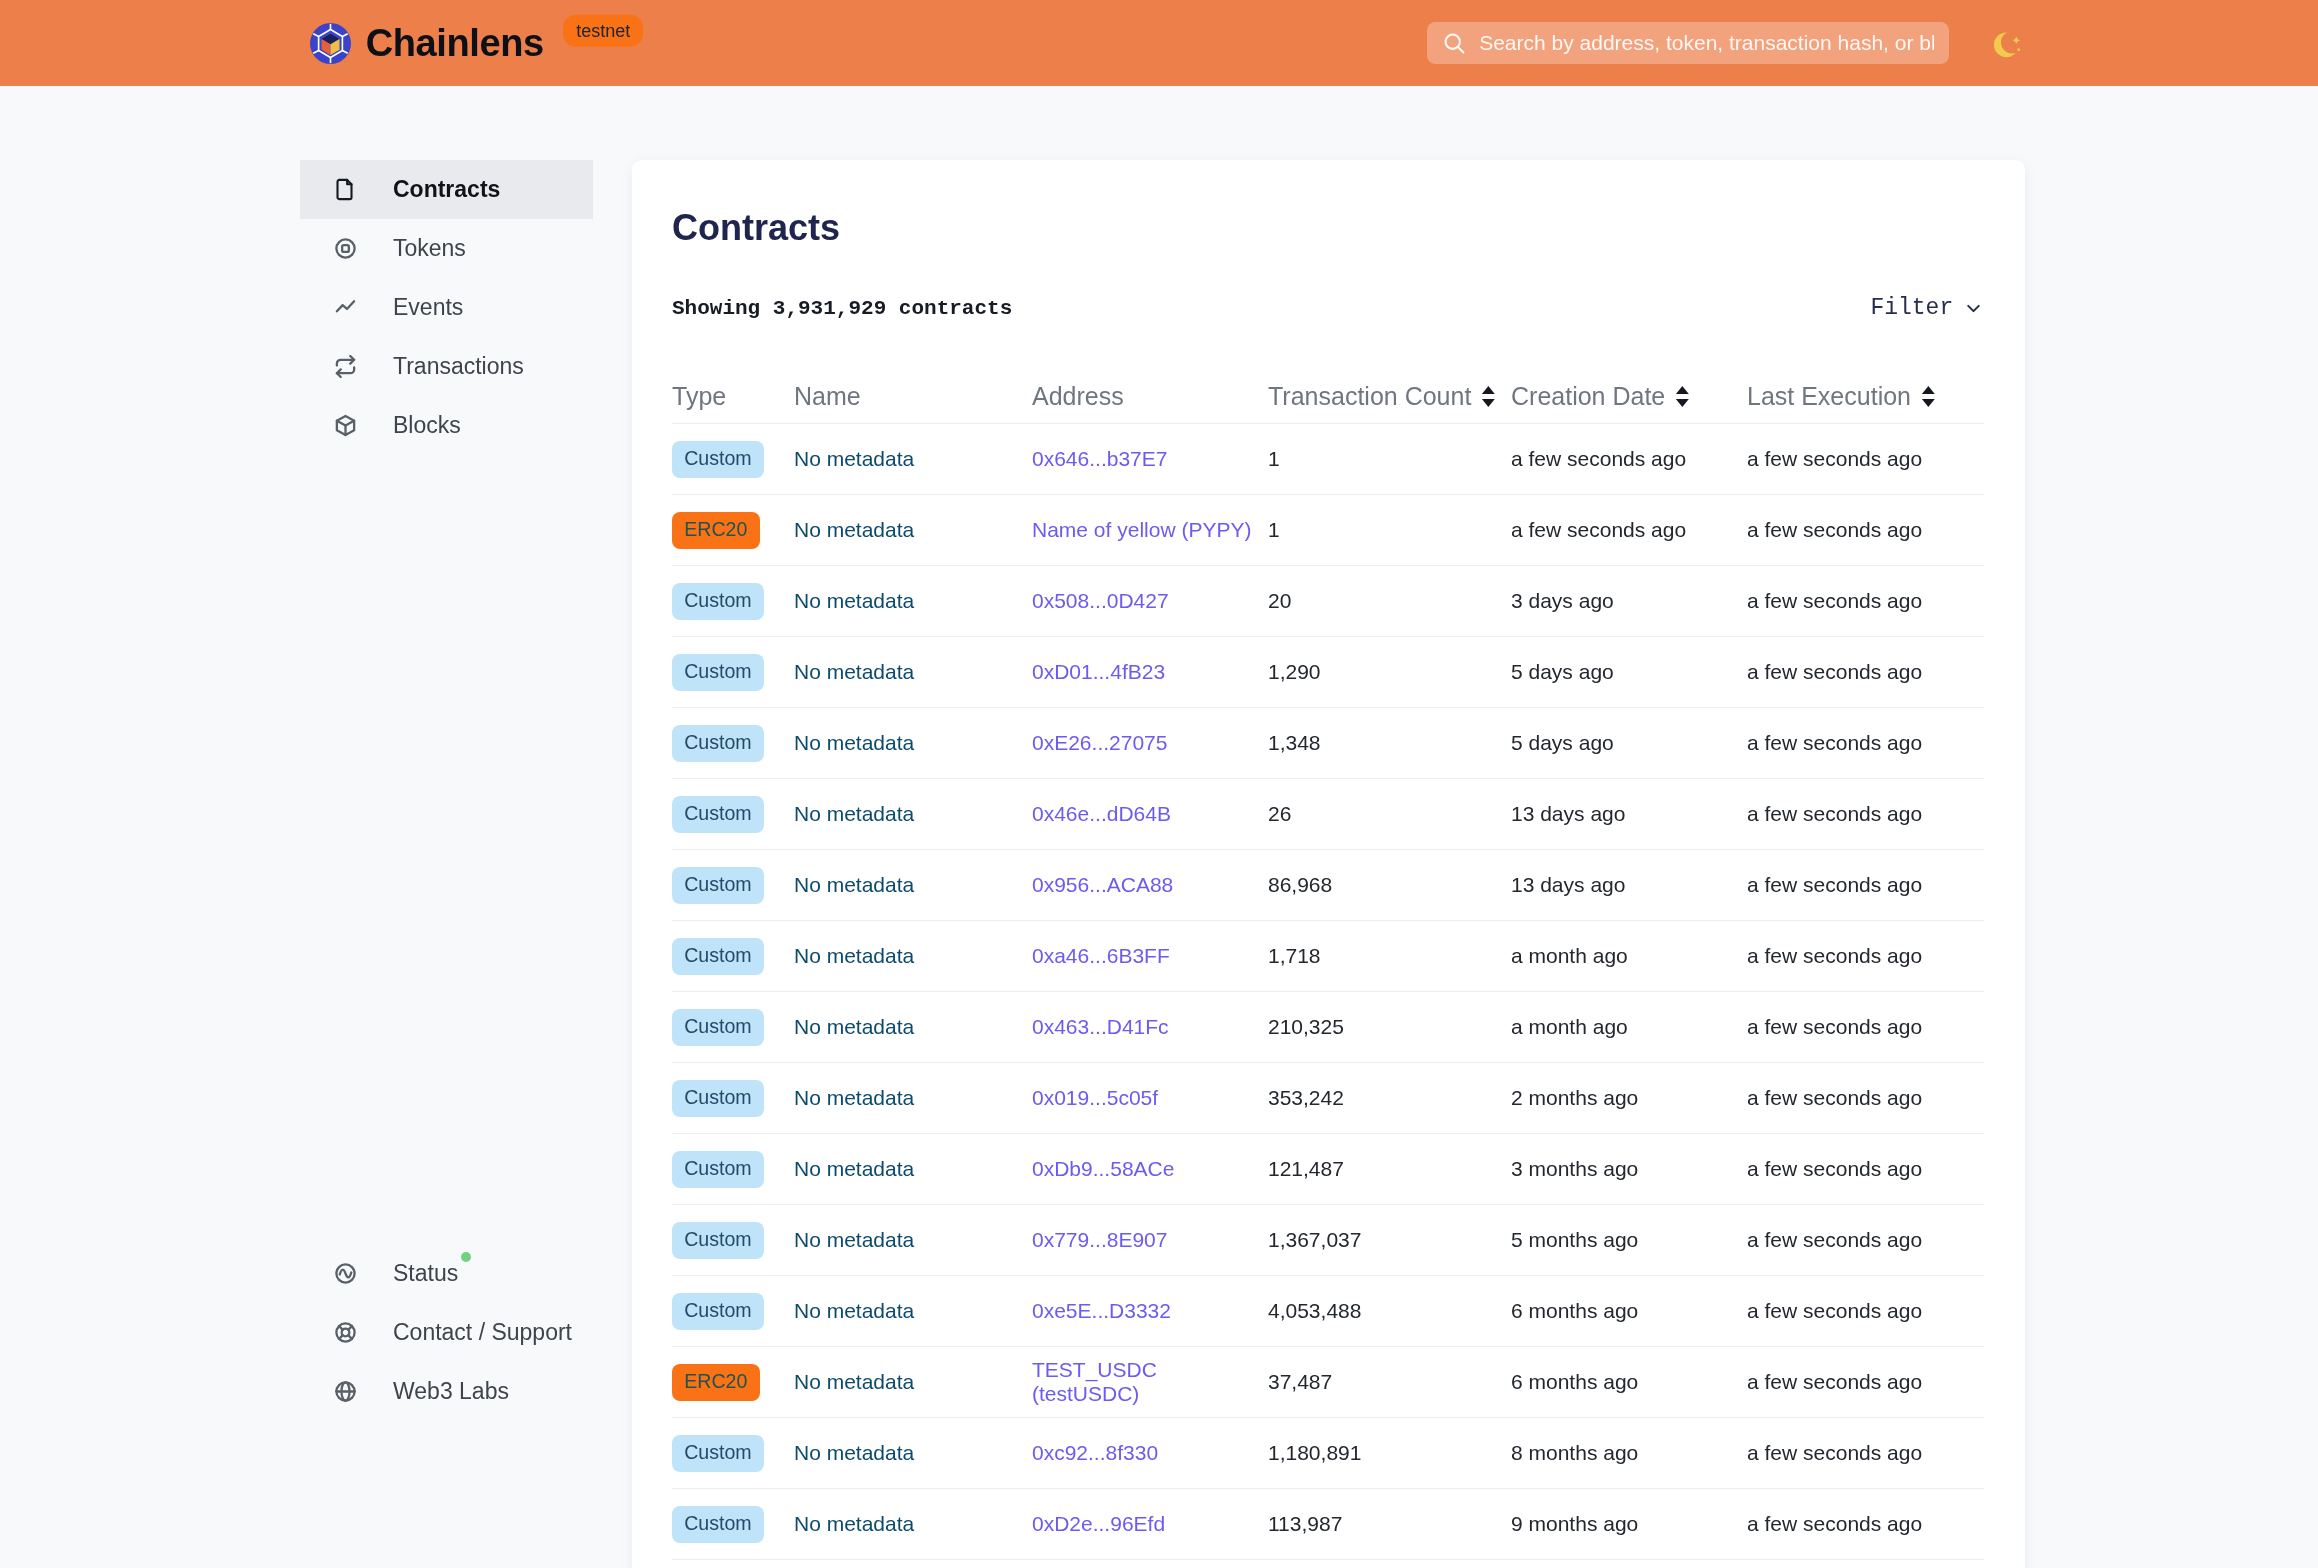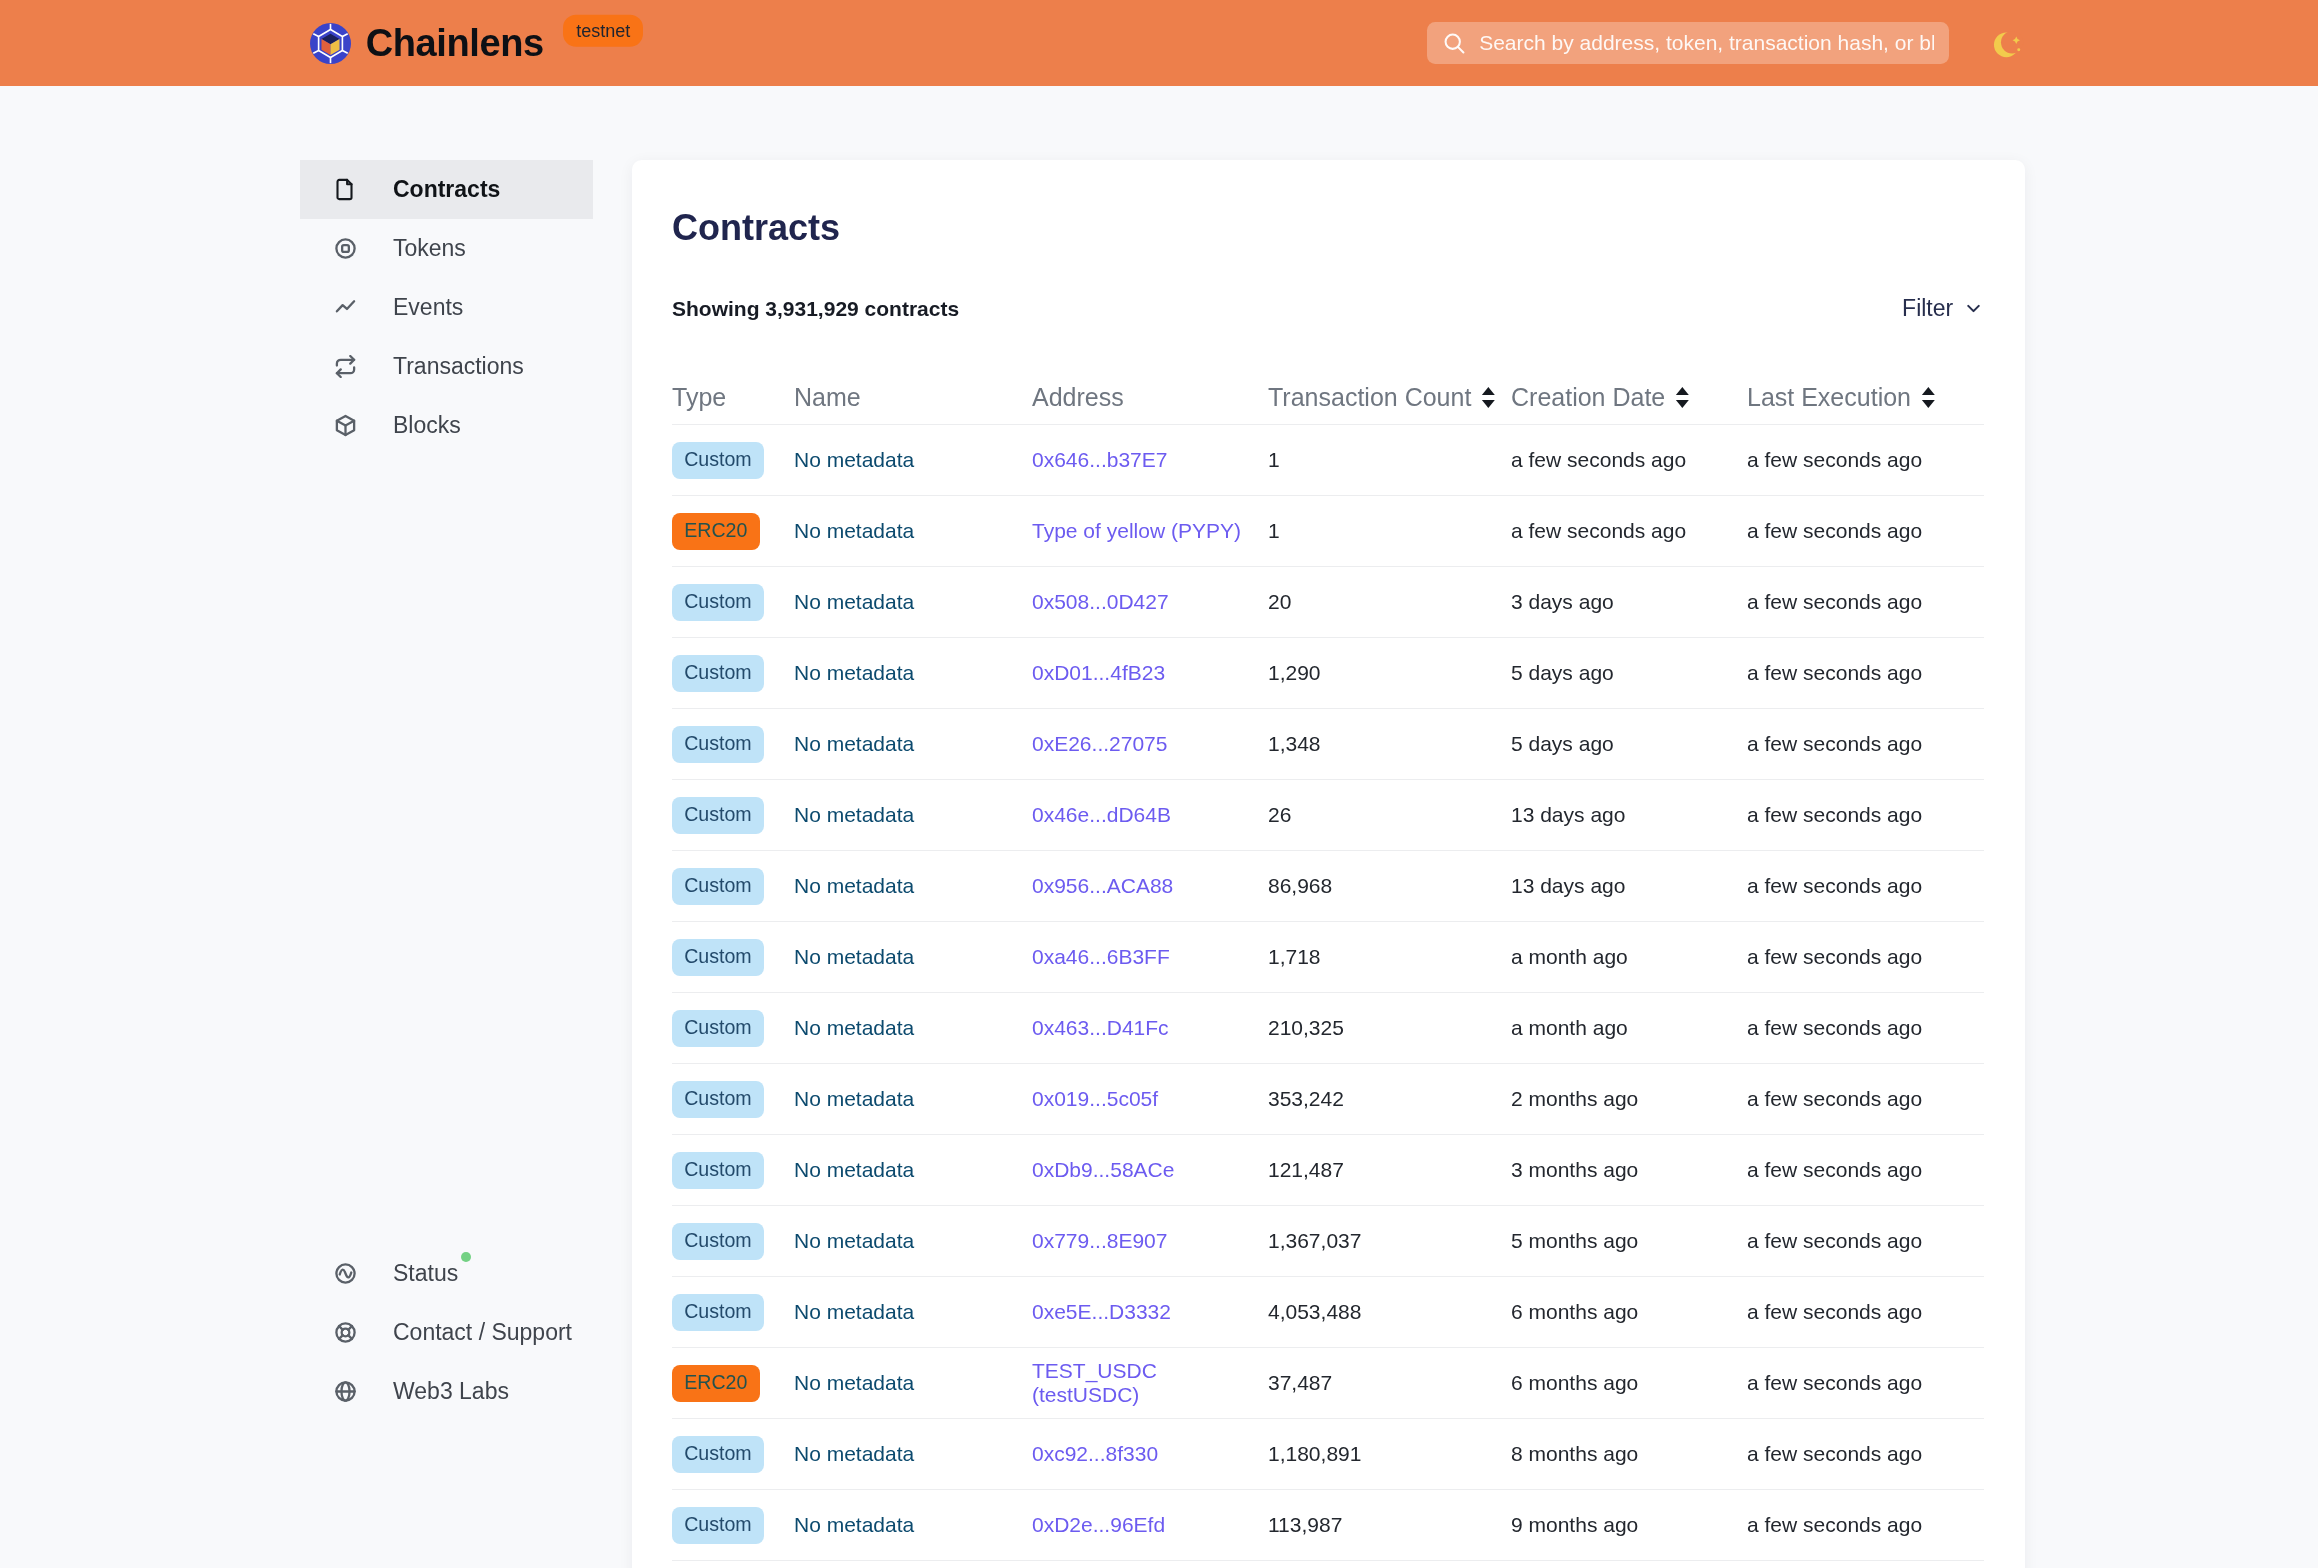--- a/index.html
+++ b/index.html
@@ -55,21 +55,21 @@
   }
 
   
   .card {
     position:absolute; left:632px; top:160px; width:1393px; height:1459px;
     background:#FFFFFF; border-radius:9.8px;
     box-shadow:0 3.3px 14.7px rgba(22,28,45,0.06);
     padding:0 41px 0 40px;
   }
   .page-title { margin-top:46px; font-size:36px; line-height:1.2; font-weight:700; color:#20254E; }
-  .summary-row { margin-top:46px; display:flex; align-items:center; justify-content:space-between; }
+  .summary-row { margin-top:46px; display:flex; align-items:center; justify-content:space-between;font-family:Liberation Mono, monospace; }
   .summary-text { font-size:21px; font-weight:600; color:#171B24; }
   .filter-btn { display:flex; align-items:center; gap:9.8px; cursor:pointer; }
   .filter-label { font-size:23px; font-weight:500; color:#272E4D; }
 
   
   .table { margin-top:46px; }
   .thead {
     display:grid; grid-template-columns:122px 238px 236px 243px 236px 1fr;
     height:57px; padding-top:18px; border-bottom:0.8px solid #ECEDEF;
   }
@@ -262,21 +262,21 @@
           <div class="td"><span class="badge blue">Custom</span></div>
           <div class="td muted">No metadata</div>
           <div class="td"><a class="addr">0x646...b37E7</a></div>
           <div class="td">1</div>
           <div class="td">a few seconds ago</div>
           <div class="td">a few seconds ago</div>
         </div>
         <div class="tr">
           <div class="td"><span class="badge green">ERC20</span></div>
           <div class="td muted">No metadata</div>
-          <div class="td"><a class="addr">Type of yellow (PYPY)</a></div>
+          <div class="td"><a class="addr">Name of yellow (PYPY)</a></div>
           <div class="td">1</div>
           <div class="td">a few seconds ago</div>
           <div class="td">a few seconds ago</div>
         </div>
         <div class="tr">
           <div class="td"><span class="badge blue">Custom</span></div>
           <div class="td muted">No metadata</div>
           <div class="td"><a class="addr">0x508...0D427</a></div>
           <div class="td">20</div>
           <div class="td">3 days ago</div>

